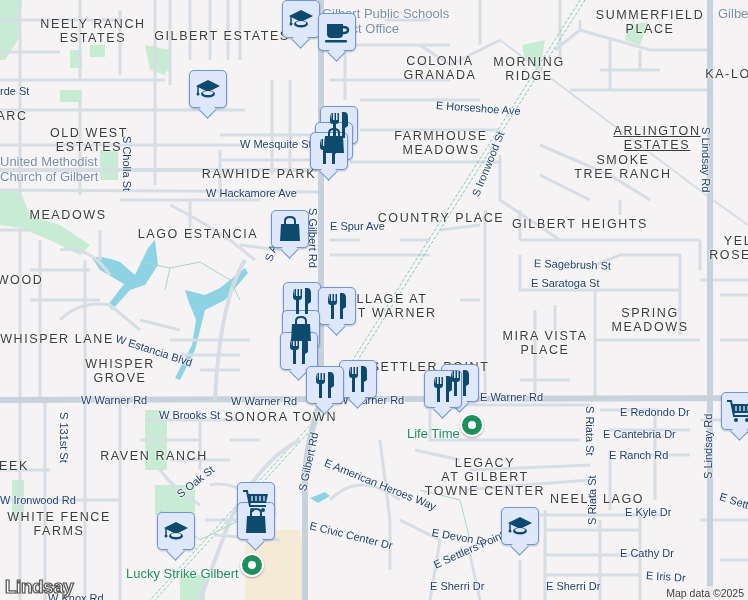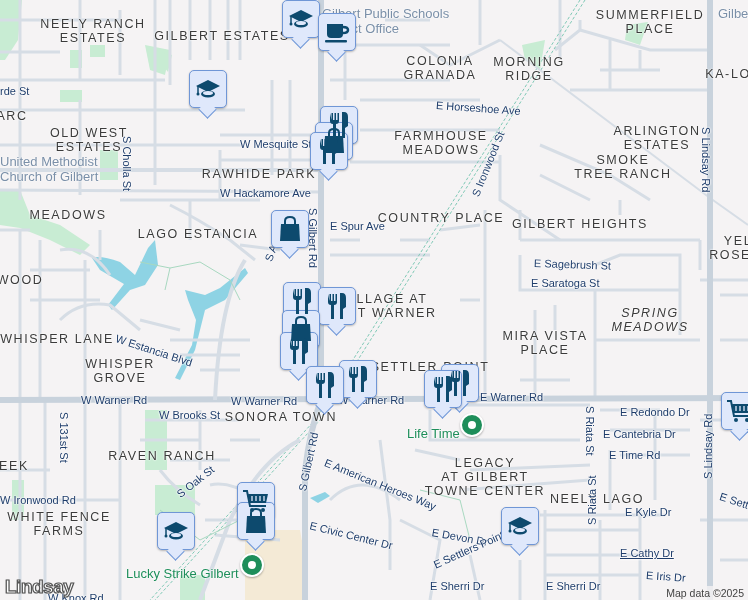--- a/index.html
+++ b/index.html
@@ -197,74 +197,74 @@
   <div id="labels">
       <div class="area-label" style="left: 93px; top: 31px;">NEELY RANCH<br>ESTATES</div>
       <div class="area-label" style="left: 222px; top: 36px;">GILBERT ESTATES</div>
       <div class="area-label" style="left: 529px; top: 34px; margin-top: 35px;">MORNING<br>RIDGE</div>
       <div class="area-label" style="left: 650px; top: 22px;">SUMMERFIELD<br>PLACE</div>
       <div class="area-label" style="left: 440px; top: 68px;">COLONIA<br>GRANADA</div>
       <div class="area-label" style="left: 728px; top: 74px;">KA-LO</div>
       <div class="area-label" style="left: 12px; top: 116px;">ARC</div>
       <div class="area-label" style="left: 89px; top: 140px;">OLD WEST<br>ESTATES</div>
       <div class="area-label" style="left: 441px; top: 143px;">FARMHOUSE<br>MEADOWS</div>
-      <div class="area-label" style="left: 657px; top: 138px;">ARLINGTON<br>ESTATES</div>
+      <div class="area-label" style="left: 657px; top: 138px; text-decoration: underline;">ARLINGTON<br>ESTATES</div>
       <div class="area-label" style="left: 259px; top: 174px;">RAWHIDE PARK</div>
       <div class="area-label" style="left: 623px; top: 167px;">SMOKE<br>TREE RANCH</div>
       <div class="area-label" style="left: 68px; top: 215px;">MEADOWS</div>
       <div class="area-label" style="left: 441px; top: 218px;">COUNTRY PLACE</div>
       <div class="area-label" style="left: 580px; top: 224px;">GILBERT HEIGHTS</div>
       <div class="area-label" style="left: 198px; top: 234px;">LAGO ESTANCIA</div>
       <div class="area-label" style="left: 738px; top: 248px;">YEL<br>ROSE R</div>
       <div class="area-label" style="left: 20px; top: 280px;">WOOD</div>
       <div class="area-label" style="left: 392px; top: 306px;">LLAGE AT<br>RT WARNER</div>
-      <div class="area-label" style="left: 650px; top: 320px; font-style: italic;">SPRING<br>MEADOWS</div>
+      <div class="area-label" style="left: 650px; top: 320px;">SPRING<br>MEADOWS</div>
       <div class="area-label" style="left: 57px; top: 339px;">WHISPER LANE</div>
       <div class="area-label" style="left: 545px; top: 343px;">MIRA VISTA<br>PLACE</div>
       <div class="area-label" style="left: 120px; top: 371px;">WHISPER<br>GROVE</div>
       <div class="area-label" style="left: 430px; top: 367px;">SETTLER POINT</div>
       <div class="area-label" style="left: 281px; top: 417px;">SONORA TOWN</div>
-      <div class="area-label" style="left: 162px; top: 456px;">RAVEN RANCH</div>
+      <div class="area-label" style="left: 154px; top: 456px;">RAVEN RANCH</div>
       <div class="area-label" style="left: 14px; top: 466px;">EEK</div>
       <div class="area-label" style="left: 485px; top: 477px;">LEGACY<br>AT GILBERT<br>TOWNE CENTER</div>
       <div class="area-label" style="left: 597px; top: 499px;">NEELY LAGO</div>
       <div class="area-label" style="left: 59px; top: 524px;">WHITE FENCE<br>FARMS</div>
       <div class="street" style="left: 0px; top: 85px; transform: rotate(0deg);">rde St</div>
       <div class="street" style="left: 436px; top: 99px; transform: rotate(4deg);">E Horseshoe Ave</div>
       <div class="street" style="left: 240px; top: 138px; transform: rotate(0deg);">W Mesquite St</div>
       <div class="street" style="left: 127px; top: 130px; transform: rotate(90deg);">S Cholla St</div>
       <div class="street" style="left: 475px; top: 190px; transform: rotate(-68deg);">S Ironwood St</div>
-      <div class="street" style="left: 220px; top: 187px; transform: rotate(0deg);">W Hackamore Ave</div>
+      <div class="street" style="left: 206px; top: 187px; transform: rotate(0deg);">W Hackamore Ave</div>
       <div class="street" style="left: 330px; top: 220px; transform: rotate(0deg);">E Spur Ave</div>
       <div class="street" style="left: 313px; top: 202px; transform: rotate(90deg);">S Gilbert Rd</div>
       <div class="street" style="left: 268px; top: 255px; transform: rotate(-70deg);">S A</div>
       <div class="street" style="left: 534px; top: 257px; transform: rotate(2deg);">E Sagebrush St</div>
       <div class="street" style="left: 531px; top: 277px; transform: rotate(0deg);">E Saratoga St</div>
       <div class="street" style="left: 116px; top: 332px; transform: rotate(18deg);">W Estancia Blvd</div>
       <div class="street" style="left: 706px; top: 121px; transform: rotate(90deg);">S Lindsay Rd</div>
       <div class="street" style="left: 81px; top: 394px; transform: rotate(0deg);">W Warner Rd</div>
       <div class="street" style="left: 231px; top: 395px; transform: rotate(0deg);">W Warner Rd</div>
       <div class="street" style="left: 338px; top: 394px; transform: rotate(0deg);">W Warner Rd</div>
       <div class="street" style="left: 480px; top: 391px; transform: rotate(0deg);">E Warner Rd</div>
       <div class="street" style="left: 159px; top: 409px; transform: rotate(0deg);">W Brooks St</div>
       <div class="street" style="left: 64px; top: 406px; transform: rotate(90deg);">S 131st St</div>
       <div class="street" style="left: 620px; top: 406px; transform: rotate(0deg);">E Redondo Dr</div>
       <div class="street" style="left: 603px; top: 428px; transform: rotate(0deg);">E Cantebria Dr</div>
       <div class="street" style="left: 590px; top: 400px; transform: rotate(90deg);">S Riata St</div>
-      <div class="street" style="left: 609px; top: 449px; transform: rotate(0deg);">E Time Rd</div>
+      <div class="street" style="left: 609px; top: 449px; transform: rotate(0deg);">E Ranch Rd</div>
       <div class="street" style="left: 708px; top: 473px; transform: rotate(-90deg);">S Lindsay Rd</div>
       <div class="street" style="left: 302px; top: 485px; transform: rotate(-78deg);">S Gilbert Rd</div>
       <div class="street" style="left: 325px; top: 456px; transform: rotate(22deg);">E American Heroes Way</div>
       <div class="street" style="left: 178px; top: 489px; transform: rotate(-38deg);">S Oak St</div>
       <div class="street" style="left: 0px; top: 494px; transform: rotate(0deg);">W Ironwood Rd</div>
       <div class="street" style="left: 310px; top: 519px; transform: rotate(14deg);">E Civic Center Dr</div>
       <div class="street" style="left: 432px; top: 526px; transform: rotate(10deg);">E Devon Dr</div>
       <div class="street" style="left: 434px; top: 559px; transform: rotate(-24deg);">E Settlers Point</div>
       <div class="street" style="left: 625px; top: 506px; transform: rotate(0deg);">E Kyle Dr</div>
-      <div class="street" style="left: 620px; top: 547px; transform: rotate(0deg); text-decoration: underline;">E Cathy Dr</div>
+      <div class="street" style="left: 620px; top: 547px; transform: rotate(0deg);">E Cathy Dr</div>
       <div class="street" style="left: 592px; top: 519px; transform: rotate(-90deg);">S Riata St</div>
       <div class="street" style="left: 720px; top: 490px; transform: rotate(18deg);">E Settlers</div>
       <div class="street" style="left: 646px; top: 569px; transform: rotate(4deg);">E Iris Dr</div>
       <div class="street" style="left: 430px; top: 580px; transform: rotate(0deg);">E Sherri Dr</div>
       <div class="street" style="left: 546px; top: 580px; transform: rotate(0deg);">E Sherri Dr</div>
       <div class="street" style="left: 48px; top: 592px; transform: rotate(0deg);">W Knox Rd</div>
       <div class="poi-label" style="left: 322px; top: 6px; color: rgb(122, 143, 168); line-height: 15px;">Gilbert Public Schools<br>District Office</div>
       <div class="poi-label" style="left: 0px; top: 154px; color: rgb(122, 143, 168); line-height: 15px;">United Methodist<br>Church of Gilbert</div>
       <div class="poi-label" style="left: 718px; top: 6px; color: rgb(122, 143, 168); line-height: 15px;">Gilbe</div>
       <div class="poi-label" style="left: 407px; top: 426px; color: rgb(30, 142, 90); line-height: 15px;">Life Time</div>

